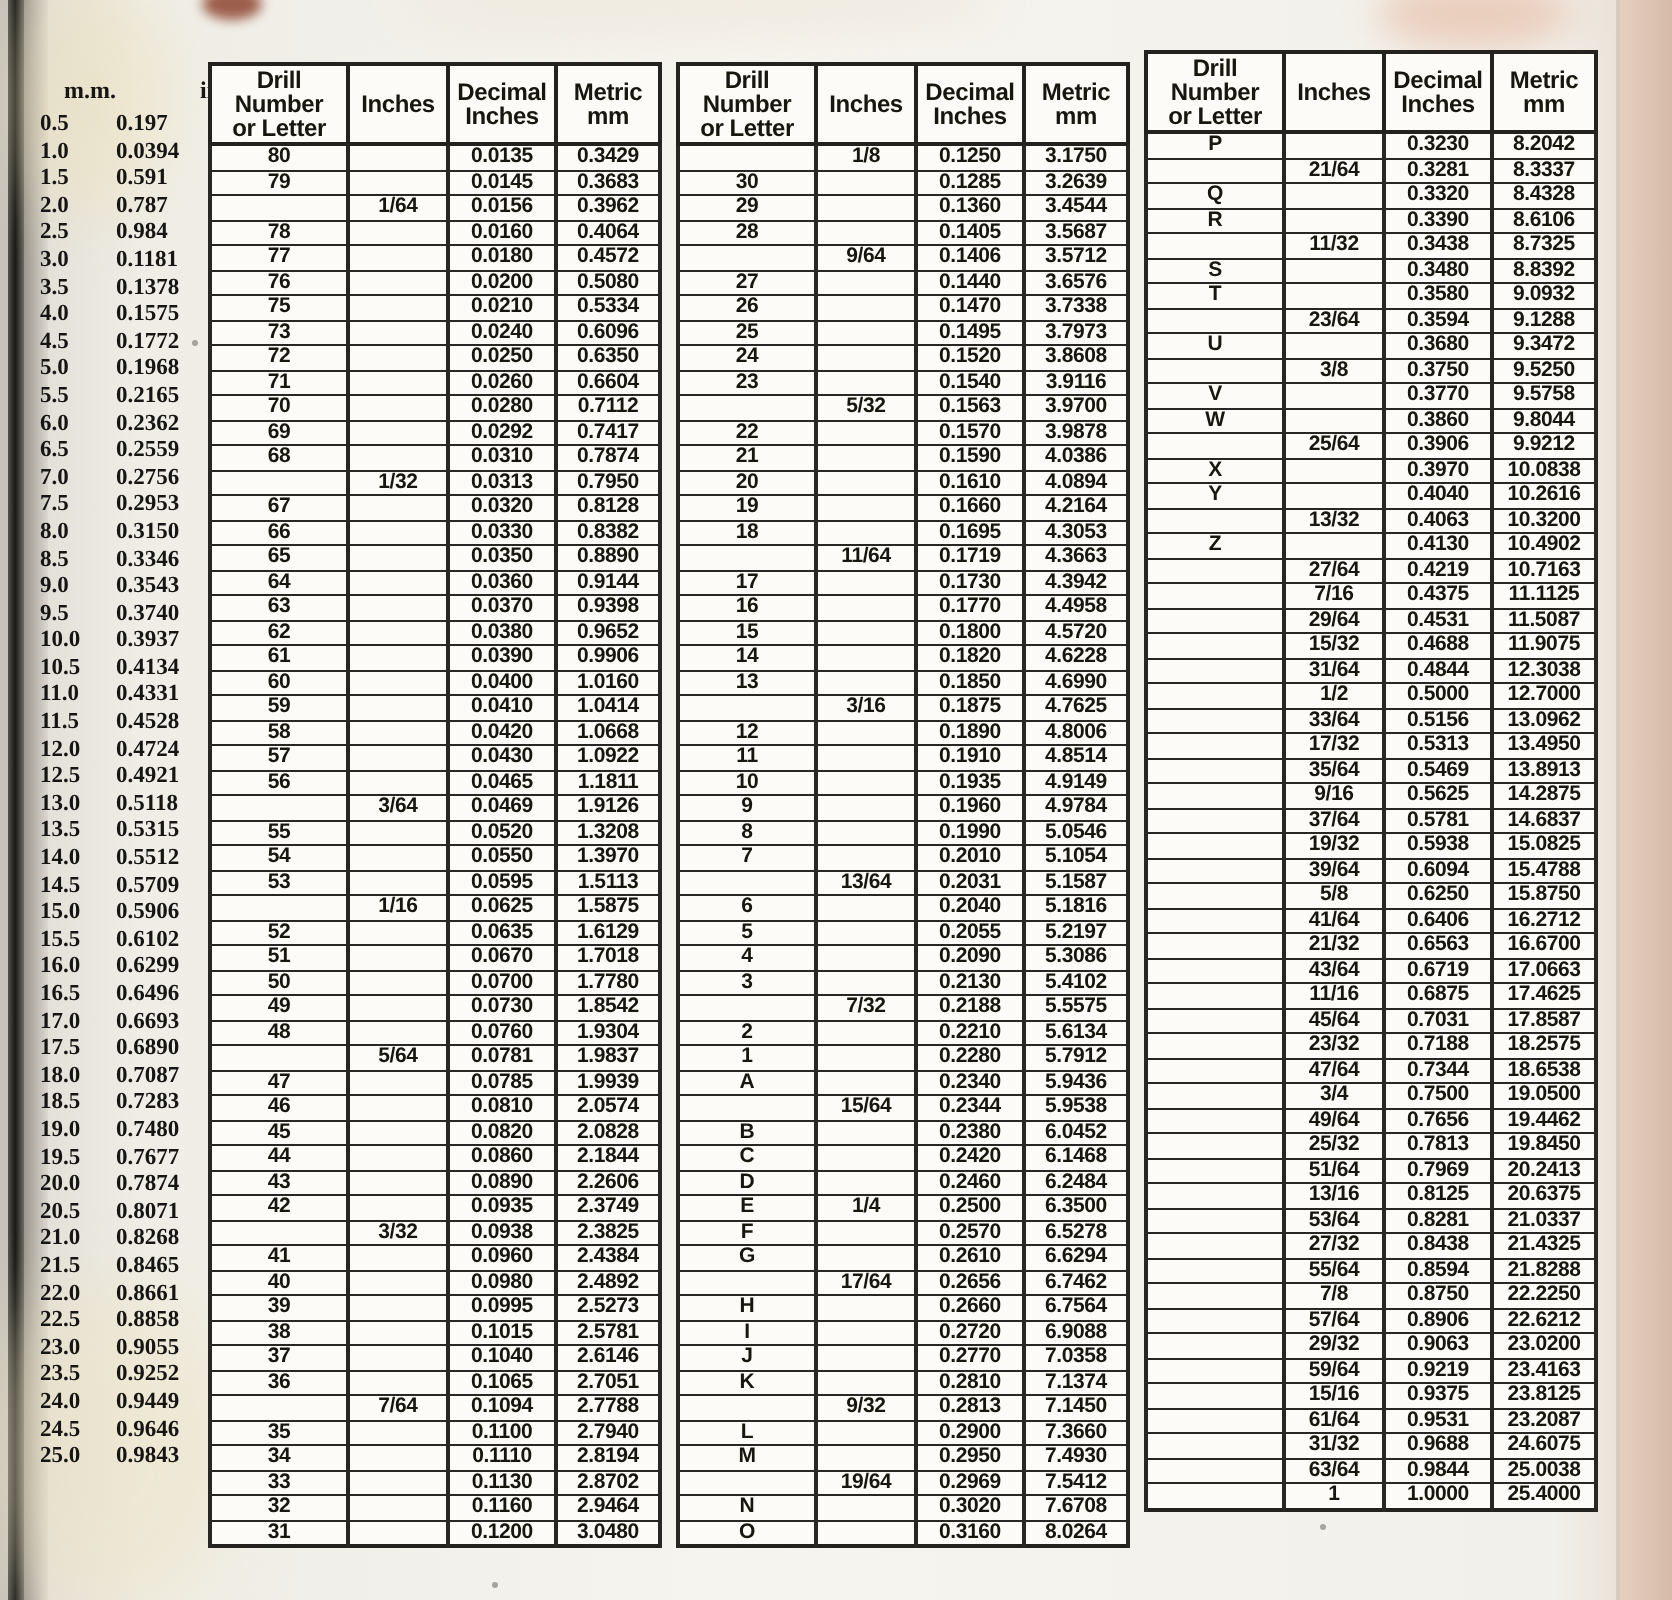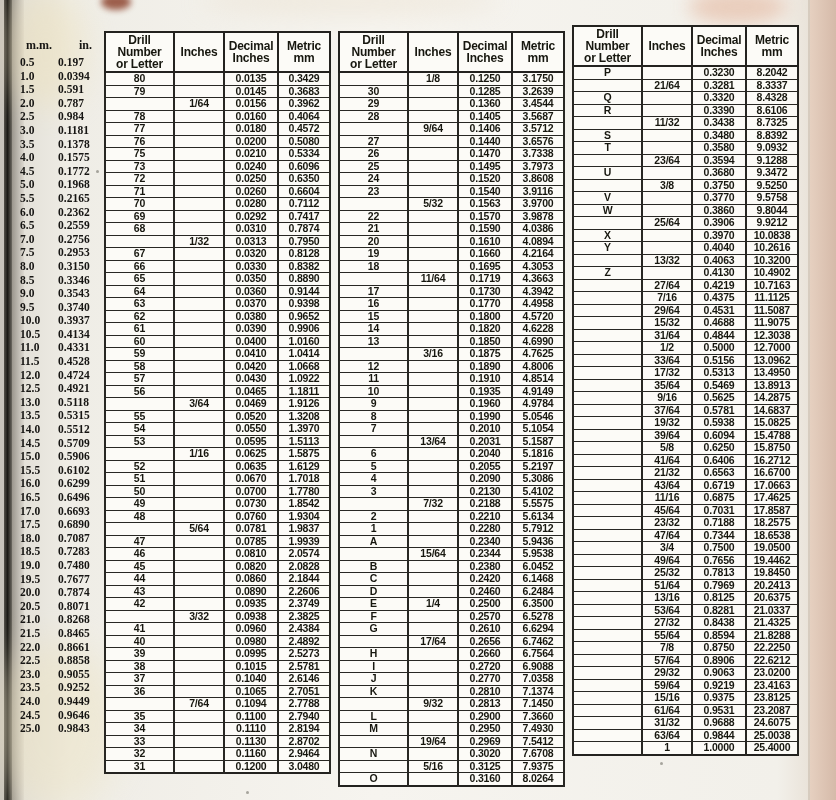--- a/index.html
+++ b/index.html
@@ -21,21 +21,21 @@
   .stain-brown{left:101px;top:-6px;width:30px;height:16px;background:#8e4631;filter:blur(3px);opacity:.85;}
   .stain-pink-tr{left:688px;top:-10px;width:100px;height:34px;background:#e8c7b4;filter:blur(9px);opacity:.85;}
   .tint-yellow-tl{left:6px;top:-10px;width:80px;height:120px;background:#ecdfb6;filter:blur(16px);opacity:.45;}
   .tint-yellow-bl{left:-10px;top:640px;width:130px;height:170px;background:#ece2c0;filter:blur(18px);opacity:.45;}
   .tint-warm-tc{left:200px;top:-14px;width:300px;height:30px;background:#e8dcc8;filter:blur(12px);opacity:.4;}
   .speck{position:absolute;width:3px;height:3px;border-radius:50%;background:#4a463f;opacity:.45;}
 
   
   .left-scale{position:absolute;left:20px;top:38px;font-family:"Liberation Serif",serif;color:#161513;}
   .left-scale table{border-collapse:collapse;table-layout:fixed;}
-  .left-scale th{font-size:12px;font-weight:bold;text-align:center;padding:0 0 3px 0;height:15px;}
+  .left-scale th{font-size:12px;font-weight:bold;text-align:right;padding:0 0 3px 0;height:15px;}
   .left-scale td{font-size:11.5px;font-weight:bold;text-align:left;padding:0;height:13.6px;line-height:13.6px;white-space:nowrap;}
   .left-scale .c-mm{width:38px;}
   .left-scale .c-in{width:55px;}
 
   
   .drill-table{position:absolute;border-collapse:collapse;table-layout:fixed;
     background:#fcfbf7;color:#17170f;border:2px solid #23221f;}
   .drill-table th{
     font-size:12px;font-weight:bold;text-align:center;vertical-align:middle;
     border:2px solid #23221f;padding:1px 0;height:28px;line-height:12px;letter-spacing:-0.2px;}
@@ -979,26 +979,20 @@
           <td>0.2969</td>
           <td>7.5412</td>
         </tr>
         <tr>
           <td>N</td>
           <td></td>
           <td>0.3020</td>
           <td>7.6708</td>
         </tr>
         <tr>
-          <td></td>
-          <td>5/16</td>
-          <td>0.3125</td>
-          <td>7.9375</td>
-        </tr>
-        <tr>
           <td>O</td>
           <td></td>
           <td>0.3160</td>
           <td>8.0264</td>
         </tr>
       </tbody>
   </table>
 
   <table class="drill-table" id="table-3">
     <colgroup>

